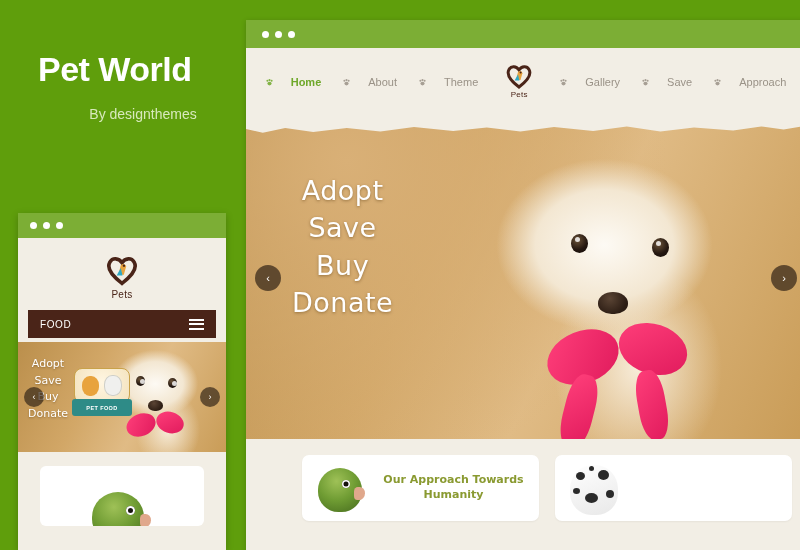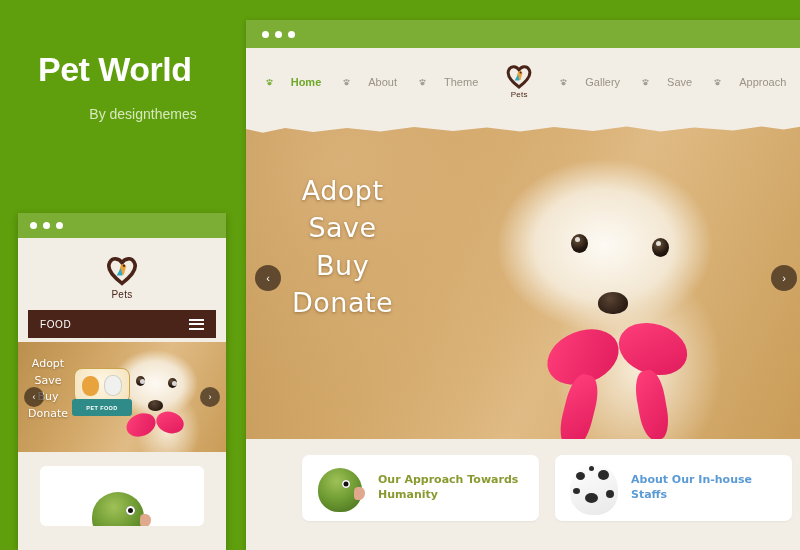--- a/index.html
+++ b/index.html
@@ -113,21 +113,21 @@
   .card {
     background: #ffffff; border-radius: 7px; height: 66px;
     display: flex; align-items: center; padding: 7px 10px;
     flex: 1; box-shadow: 0 1px 2px rgba(0,0,0,.05);
   }
   .card-thumb { width: 56px; height: 56px; flex: none; margin-right: 10px; position: relative; }
   .card-title {
     font-size: 11px; font-weight: bold; line-height: 1.35;
     font-family: "DejaVu Sans", sans-serif;
   }
-  .t-olive { color: #8a9a31; } .t-blue { color: #5b9bd5; }
+  .t-olive { color: #8a9a31; text-align: center; } .t-blue { color: #5b9bd5; }
 
   
   .parrot { position:absolute; left:6px; top:8px; width:44px; height:44px;
             border-radius:50% 50% 46% 46%;
             background: radial-gradient(circle at 42% 30%, #9fc157 0%, #6f9c33 48%, #44691d 100%); }
   .parrot-eye { position:absolute; left:30px; top:20px; width:8px; height:8px; border-radius:50%;
                 background:#15120d; box-shadow: inset 0 0 0 1.5px #fff; }
   .parrot-beak { position:absolute; left:42px; top:27px; width:11px; height:13px;
                  border-radius:40% 55% 60% 35%; background:#e0a88c; }
   
@@ -309,21 +309,20 @@
     <div class="card">
       <div class="card-thumb">
         <div class="dal"></div>
         <div class="spot" style="left:11px;top:12px;width:9px;height:8px;"></div>
         <div class="spot" style="left:33px;top:10px;width:11px;height:10px;"></div>
         <div class="spot" style="left:8px;top:28px;width:7px;height:6px;"></div>
         <div class="spot" style="left:41px;top:30px;width:8px;height:8px;"></div>
         <div class="spot" style="left:24px;top:6px;width:5px;height:5px;"></div>
         <div class="dal-nose"></div>
       </div>
-      <div class="card-title t-blue">About Our In-house Staffs</div>
     </div>
   </div>
 </div>
 
 <div class="mobile">
 
   <div class="win-bar">
     <span class="dot"></span>
     <span class="dot"></span>
     <span class="dot"></span>

